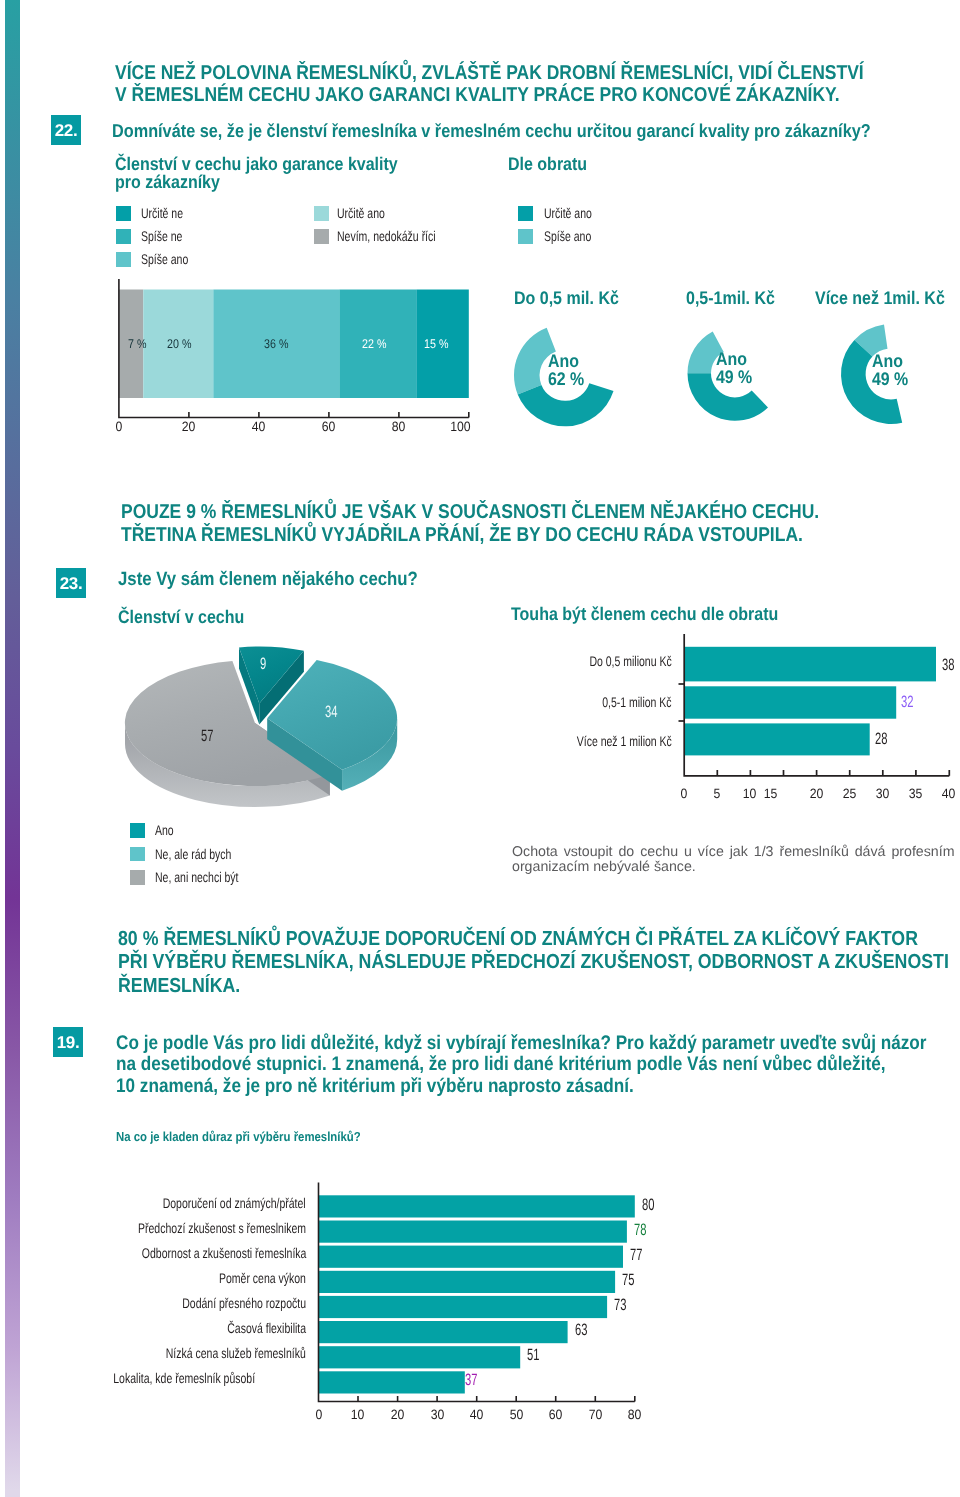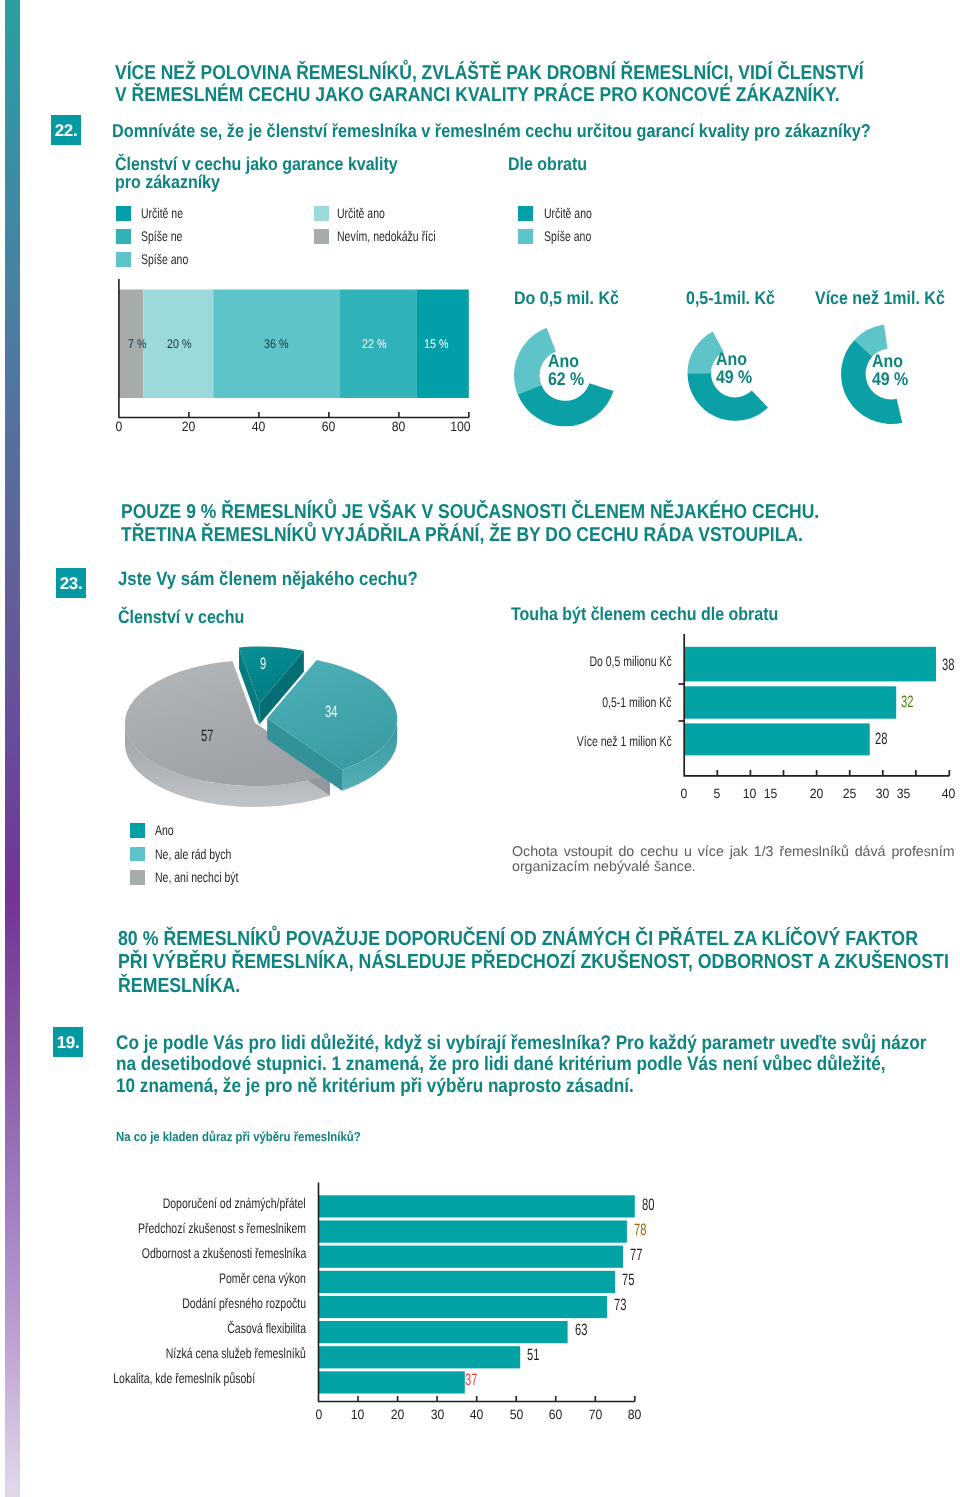--- a/index.html
+++ b/index.html
@@ -236,32 +236,32 @@
       <path d="M 84.2 96 L 78.5 96"></path>
   </g>
 </svg>
 <div class="abs">
   <div class="abs lg" style="left:440px;top:653px;width:232px;text-align:right"><span class="condr">Do 0,5 milionu Kč</span></div>
   <div class="abs lg" style="left:440px;top:693.5px;width:232px;text-align:right"><span class="condr">0,5-1 milion Kč</span></div>
   <div class="abs lg" style="left:440px;top:733px;width:232px;text-align:right"><span class="condr">Více než 1 milion Kč</span></div>
 </div>
 <div class="abs">
   <div class="abs pielbl" style="left:941.5px;top:657px;color:#231f20"><span>38</span></div>
-  <div class="abs pielbl" style="left:901px;top:694px;color:#4d7c0f"><span>32</span></div>
+  <div class="abs pielbl" style="left:901px;top:694px;color:#8b5cf6"><span>32</span></div>
   <div class="abs pielbl" style="left:874.5px;top:731px;color:#231f20"><span>28</span></div>
 </div>
 <div class="abs">
   <div class="abs axlbl" style="left:664px;top:785.5px;width:40px;text-align:center"><span>0</span></div>
   <div class="abs axlbl" style="left:697px;top:785.5px;width:40px;text-align:center"><span>5</span></div>
   <div class="abs axlbl" style="left:730px;top:785.5px;width:40px;text-align:center"><span>10</span></div>
   <div class="abs axlbl" style="left:763px;top:785.5px;width:40px;text-align:left"><span>15</span></div>
   <div class="abs axlbl" style="left:797px;top:785.5px;width:40px;text-align:center"><span>20</span></div>
   <div class="abs axlbl" style="left:830px;top:785.5px;width:40px;text-align:center"><span>25</span></div>
   <div class="abs axlbl" style="left:863px;top:785.5px;width:40px;text-align:center"><span>30</span></div>
-  <div class="abs axlbl" style="left:896px;top:785.5px;width:40px;"><span>35</span></div>
+  <div class="abs axlbl" style="left:896px;top:785.5px;width:40px;text-align:center"><span>35</span></div>
   <div class="abs axlbl" style="left:929px;top:785.5px;width:40px;text-align:center"><span>40</span></div>
 </div>
 
 <div class="abs">
   <div class="abs" style="left:129.5px;top:823px;width:15px;height:14.8px;background:#039fa8"></div>
   <div class="abs lg" style="left:155px;top:822px">
       <span class="condn">Ano</span>
     </div>
   <div class="abs" style="left:129.5px;top:846.5px;width:15px;height:14.8px;background:#5fc4ca"></div>
   <div class="abs lg" style="left:155px;top:845.5px">
@@ -317,27 +317,27 @@
   <div class="abs lg" style="left:66px;top:1219.5px;width:240px;text-align:right"><span class="condr">Předchozí zkušenost s řemeslnikem</span></div>
   <div class="abs lg" style="left:66px;top:1244.5px;width:240px;text-align:right"><span class="condr">Odbornost a zkušenosti řemeslníka</span></div>
   <div class="abs lg" style="left:66px;top:1269.5px;width:240px;text-align:right"><span class="condr">Poměr cena výkon</span></div>
   <div class="abs lg" style="left:66px;top:1294.5px;width:240px;text-align:right"><span class="condr">Dodání přesného rozpočtu</span></div>
   <div class="abs lg" style="left:66px;top:1319.5px;width:240px;text-align:right"><span class="condr">Časová flexibilita</span></div>
   <div class="abs lg" style="left:66px;top:1344.5px;width:240px;text-align:right"><span class="condr">Nízká cena služeb řemeslníků</span></div>
   <div class="abs lg" style="left:66px;top:1369.5px;width:240px;"><span class="condr">Lokalita, kde řemeslník působí</span></div>
 </div>
 <div class="abs">
   <div class="abs pielbl" style="left:642px;top:1196.5px;color:#231f20"><span>80</span></div>
-  <div class="abs pielbl" style="left:634px;top:1221.5px;color:#a16207"><span>78</span></div>
+  <div class="abs pielbl" style="left:634px;top:1221.5px;color:#15803d"><span>78</span></div>
   <div class="abs pielbl" style="left:630px;top:1246.5px;color:#231f20"><span>77</span></div>
   <div class="abs pielbl" style="left:622px;top:1271.5px;color:#231f20"><span>75</span></div>
   <div class="abs pielbl" style="left:614px;top:1296.5px;color:#231f20"><span>73</span></div>
   <div class="abs pielbl" style="left:575px;top:1321.5px;color:#231f20"><span>63</span></div>
   <div class="abs pielbl" style="left:527px;top:1346.5px;color:#231f20"><span>51</span></div>
-  <div class="abs pielbl" style="left:465px;top:1371.5px;color:#ef4444"><span>37</span></div>
+  <div class="abs pielbl" style="left:465px;top:1371.5px;color:#a21caf"><span>37</span></div>
 </div>
 <div class="abs">
   <div class="abs axlbl" style="left:298.5px;top:1407px;width:40px;text-align:center"><span>0</span></div>
   <div class="abs axlbl" style="left:338px;top:1407px;width:40px;text-align:center"><span>10</span></div>
   <div class="abs axlbl" style="left:377.6px;top:1407px;width:40px;text-align:center"><span>20</span></div>
   <div class="abs axlbl" style="left:417.1px;top:1407px;width:40px;text-align:center"><span>30</span></div>
   <div class="abs axlbl" style="left:456.7px;top:1407px;width:40px;text-align:center"><span>40</span></div>
   <div class="abs axlbl" style="left:496.2px;top:1407px;width:40px;text-align:center"><span>50</span></div>
   <div class="abs axlbl" style="left:535.7px;top:1407px;width:40px;text-align:center"><span>60</span></div>
   <div class="abs axlbl" style="left:575.3px;top:1407px;width:40px;text-align:center"><span>70</span></div>

